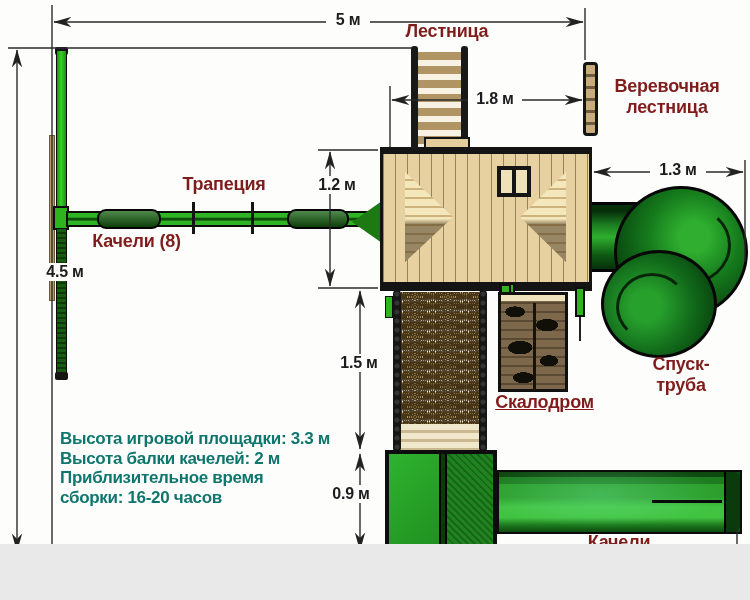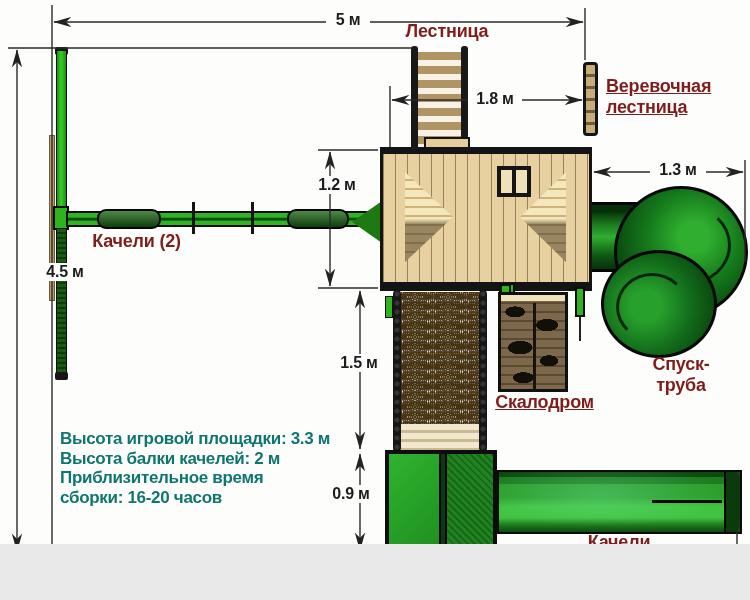--- a/index.html
+++ b/index.html
@@ -8,21 +8,21 @@
     background:#fdfdfb;overflow:hidden;
     font-family:"Liberation Sans","DejaVu Sans",sans-serif;
   }
   .stage *{position:absolute;box-sizing:border-box;}
 
   
   .lbl{
     font-weight:700;font-size:18px;line-height:1.18;color:#7f1d1d;
     letter-spacing:-.2px;text-align:center;z-index:6;white-space:pre-line;
   }
-  .lbl.left{text-align:left;text-decoration:underline;}
+  .lbl.left{text-align:center;}
   .dim{
     font-weight:700;font-size:16px;color:#1c1c1e;background:#fdfdfb;
     padding:0 3px;text-align:center;z-index:6;letter-spacing:-.2px;
   }
   .info-block{left:60px;top:429px;width:310px;z-index:6;}
   .info-block div{position:static;font-weight:800;font-size:17px;line-height:19.5px;
     color:#0f766e;letter-spacing:-.3px;}
 
   
   svg.dims{left:0;top:0;z-index:5;pointer-events:none;}
@@ -224,21 +224,22 @@
   <div class="dim" style="left:468px;top:90px;width:54px;">1.8 м</div>
   <div class="dim" style="left:312px;top:176px;width:50px;">1.2 м</div>
   <div class="dim" style="left:650px;top:161px;width:56px;">1.3 м</div>
   <div class="dim" style="left:0px;top:263px;width:50px;margin-left:40px;">4.5 м</div>
   <div class="dim" style="left:334px;top:354px;width:50px;">1.5 м</div>
   <div class="dim" style="left:325px;top:485px;width:52px;">0.9 м</div>
   <div class="dim" style="left:364px;top:570px;width:56px;">6.2 м</div>
 
   <div class="lbl" style="left:399px;top:21px;width:96px;">Лестница</div>
   <div class="lbl left" style="left:606px;top:76px;width:122px;">Веревочная лестница</div>
-  <div class="lbl" style="left:84px;top:231px;width:105px;">Качели (2)</div>
+  <div class="lbl" style="left:175px;top:174px;width:98px;">Трапеция</div>
+  <div class="lbl" style="left:84px;top:231px;width:105px;">Качели (8)</div>
   <div class="lbl" style="left:487px;top:392px;width:115px;text-decoration:underline;">Скалодром</div>
   <div class="lbl" style="left:643px;top:354px;width:76px;">Спуск-труба</div>
   <div class="lbl" style="left:583px;top:532px;width:72px;">Качели</div>
 
   <div class="info-block">
     <div>Высота игровой площадки:  3.3 м</div>
     <div>Высота балки качелей: 2 м</div>
     <div>Приблизительное время</div>
     <div>сборки: 16-20 часов</div>
   </div>

